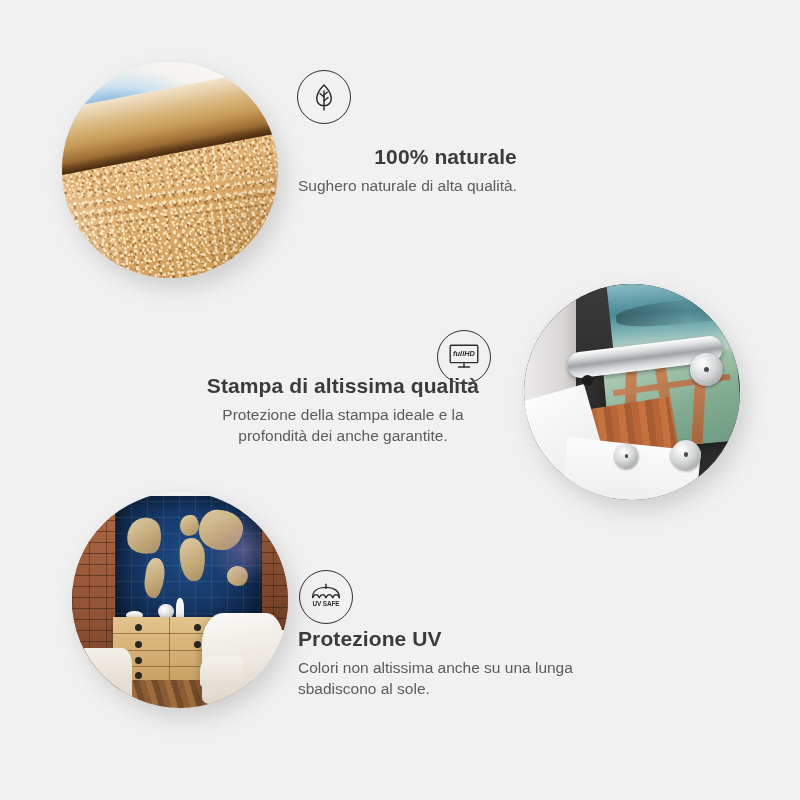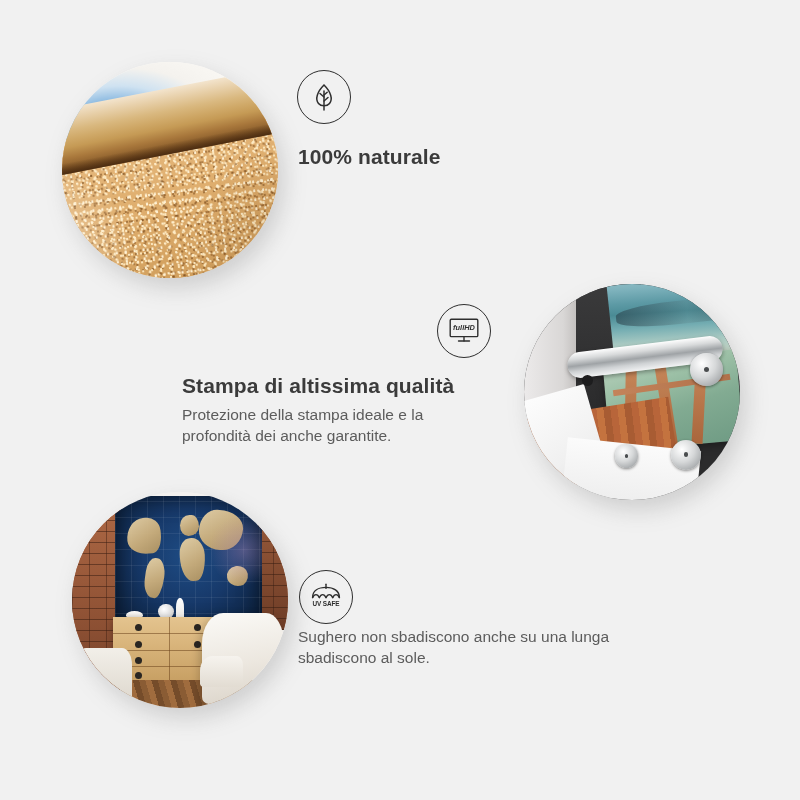--- a/index.html
+++ b/index.html
@@ -280,25 +280,25 @@
     white-space: nowrap;
   }
   .feature-desc {
     font-size: 15.5px;
     color: #5c5c5c;
     line-height: 1.35;
     margin: 0;
   }
 
   #text-natural   { left: 298px; top: 145px; text-align: right; }
-  #text-print     { left: 182px; top: 374px; text-align: left; width: 306px; }
+  #text-print     { left: 190px; top: 374px; text-align: center; width: 306px; }
   #text-uv        { left: 298px; top: 627px; text-align: left; width: 370px; }
 
   #badge-leaf   { left: 297px; top: 70px; }
-  #badge-fullhd { left: 437px; top: 304px; align-items: center; }
+  #badge-fullhd { left: 437px; top: 330px; align-items: center; }
   #badge-uv     { left: 299px; top: 570px; }
 </style>
 </head>
 <body style="background: rgb(241, 241, 241);">
 
 <div class="stage">
 
   <div class="bubble" id="bubble-cork">
     <div class="photo">
       <div class="cork-sky"></div>
@@ -312,20 +312,21 @@
       <path d="M15 4 C 22 11, 24 18, 20.5 22.5 C 18 25.6, 12 25.6, 9.5 22.5 C 6 18, 8 11, 15 4 Z"></path>
       <path d="M15 10 L15 29"></path>
       <path d="M15 16 L11 12.5"></path>
       <path d="M15 20 L19 16.5"></path>
       <path d="M15 14 L18.2 11.2"></path>
     </svg>
   </div>
 
   <div class="feature-text" id="text-natural">
     <p class="feature-title">100% naturale</p>
+    <p class="feature-desc">Sughero naturale di alta qualità.</p>
   </div>
 
   <div class="bubble" id="bubble-printer">
     <div class="photo">
       <div class="pr-bg"></div>
       <div class="pr-wallL"></div>
       <div class="pr-dark"></div>
       <div class="pr-seaprint"></div>
       <div class="pr-photo2">
         <div class="rail r1"></div>
@@ -403,17 +404,18 @@
       <path d="M4.6 17.6 C 4.6 10.5, 10.6 7.4, 18 7.4 C 25.4 7.4, 31.4 10.5, 31.4 17.6"></path>
       <path d="M4.6 17.6 C 6.4 13.6, 9.6 13.6, 11.3 17.6"></path>
       <path d="M11.3 17.6 C 13.1 13.6, 16.2 13.6, 18 17.6"></path>
       <path d="M18 17.6 C 19.8 13.6, 22.9 13.6, 24.7 17.6"></path>
       <path d="M24.7 17.6 C 26.5 13.6, 29.6 13.6, 31.4 17.6"></path>
       <text x="18" y="25.8" font-family="'Liberation Sans', sans-serif" font-size="6.4" font-weight="bold" letter-spacing="-0.1" fill="#2e2e2e" stroke="none" text-anchor="middle">UV SAFE</text>
     </svg>
   </div>
 
   <div class="feature-text" id="text-uv">
-    <p class="feature-desc">Sughero non sbadiscono anche su una lunga</p>
+    <p class="feature-title">Protezione UV</p>
+    <p class="feature-desc">Colori non altissima anche su una lunga</p>
     <p class="feature-desc">sbadiscono al sole.</p>
   </div>
 
 </div>
 
 </body></html>

